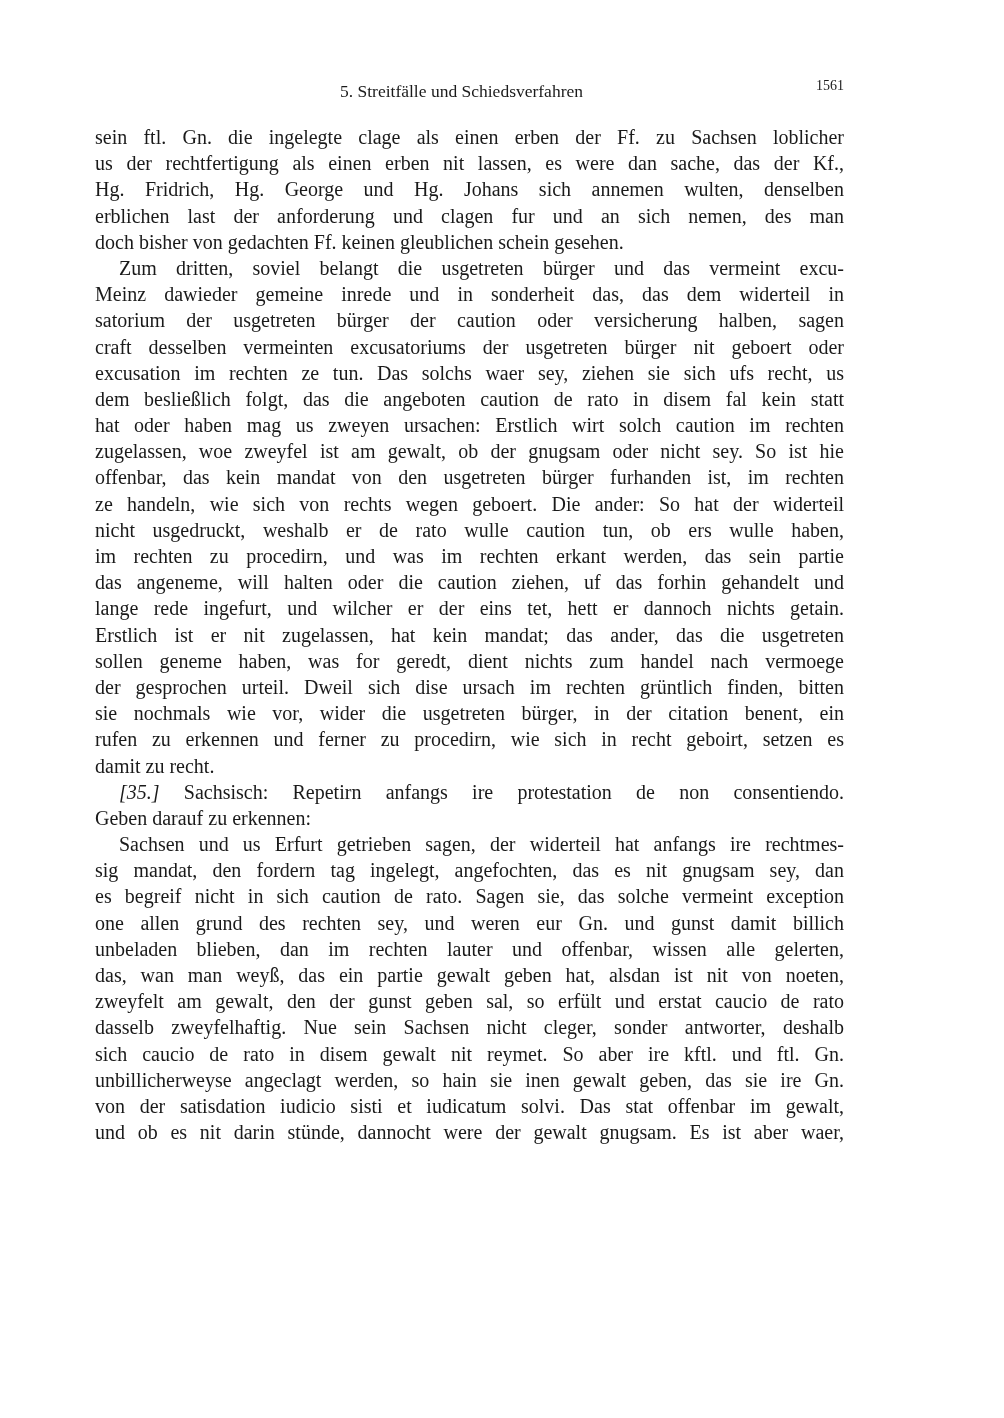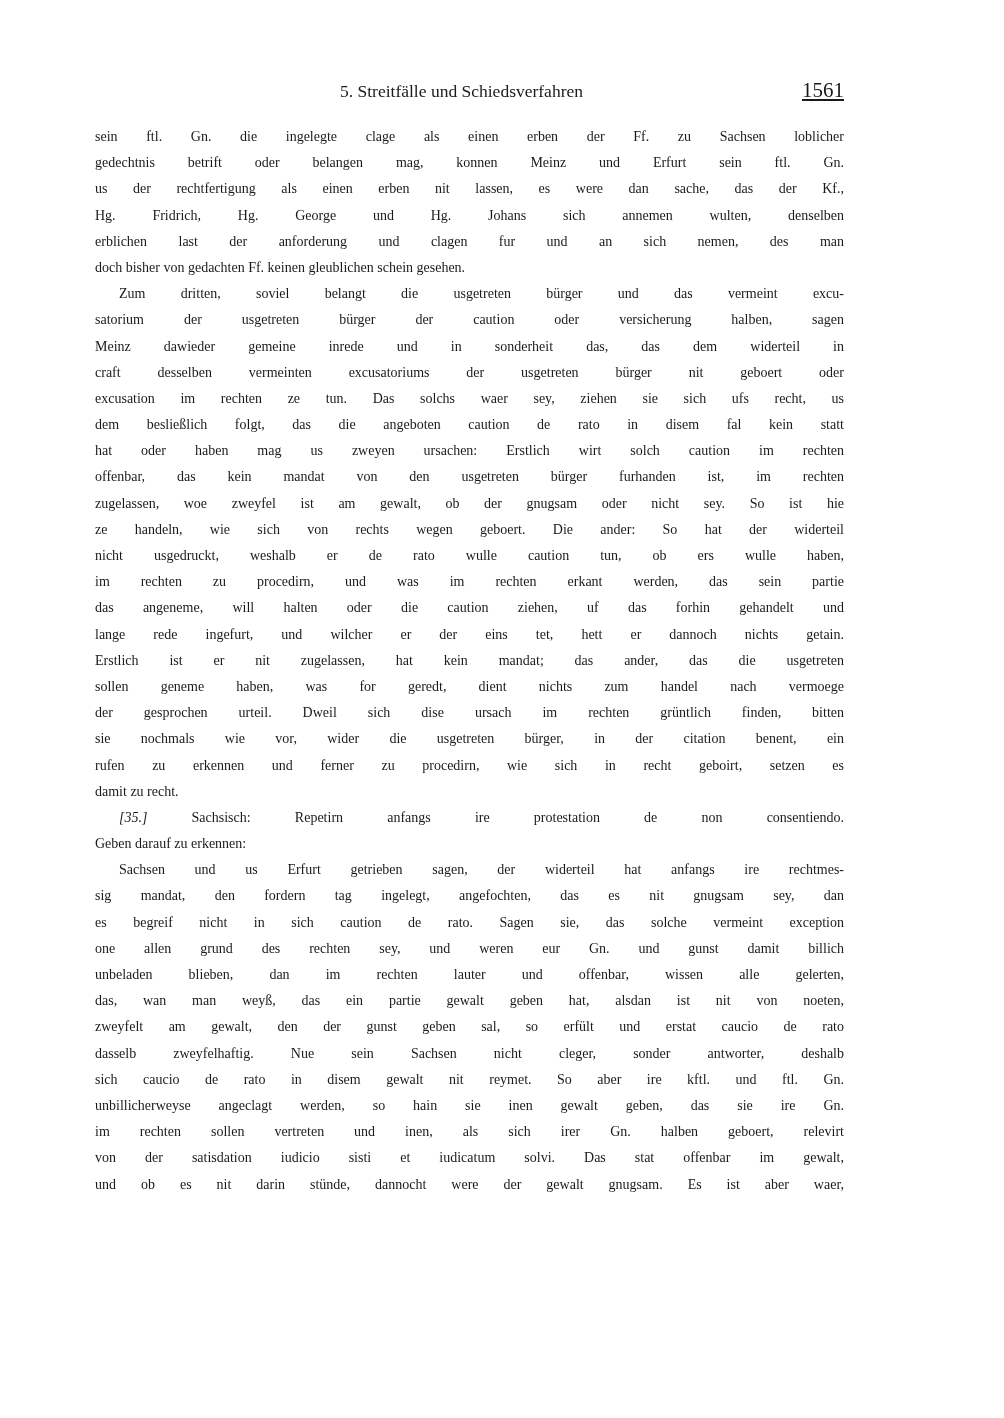--- a/index.html
+++ b/index.html
@@ -1,52 +1,51 @@
 <!DOCTYPE html>
 <html><head>
 <meta charset="utf-8">
 <style>
   html, body { margin: 0; padding: 0; background: #ffffff; }
   body { width: 1004px; height: 1418px; position: relative; overflow: hidden; }
   .page { position: absolute; left: 95px; top: 78px; width: 749px; color: #1a1a1a;
           font-family: "Liberation Serif", "DejaVu Serif", serif; }
   .running-head { position: relative; height: 28px; font-size: 19px; }
   .running-title { position: absolute; left: 0; right: 16px; text-align: center; top: 3px; font-size: 17.5px; }
-  .page-number { position: absolute; right: 0; top: 0; font-size: 21px; text-decoration: underline; }
-  .line { display: block; height: 26.2px; line-height: 26.2px; font-size: 14px;
+  .page-number { position: absolute; right: 0; top: 0; font-size: 14px; }
+  .line { display: block; height: 26.2px; line-height: 26.2px; font-size: 20px;
           white-space: nowrap; text-align: justify; text-align-last: justify; }
   .line.last { text-align-last: left; }
   .line.indent { padding-left: 24px; }
   .marker { font-style: italic; }
   .body { margin-top: 18px; }
 </style>
 </head>
 <body>
 
 <div class="page">
   <div class="running-head">
     <span class="running-title">5. Streitfälle und Schiedsverfahren</span>
     <span class="page-number">1561</span>
   </div>
   <div class="body" id="body-text">
       <div class="line">sein ftl. Gn. die ingelegte clage als einen erben der Ff. zu Sachsen loblicher</div>
-      <div class="line">gedechtnis betrift oder belangen mag, konnen Meinz und Erfurt sein ftl. Gn.</div>
       <div class="line">us der rechtfertigung als einen erben nit lassen, es were dan sache, das der Kf.,</div>
       <div class="line">Hg. Fridrich, Hg. George und Hg. Johans sich annemen wulten, denselben</div>
       <div class="line">erblichen last der anforderung und clagen fur und an sich nemen, des man</div>
       <div class="line last">doch bisher von gedachten Ff. keinen gleublichen schein gesehen.</div>
       <div class="line indent">Zum dritten, soviel belangt die usgetreten bürger und das vermeint excu-</div>
+      <div class="line">Meinz dawieder gemeine inrede und in sonderheit das, das dem widerteil in</div>
       <div class="line">satorium der usgetreten bürger der caution oder versicherung halben, sagen</div>
-      <div class="line">Meinz dawieder gemeine inrede und in sonderheit das, das dem widerteil in</div>
       <div class="line">craft desselben vermeinten excusatoriums der usgetreten bürger nit geboert oder</div>
       <div class="line">excusation im rechten ze tun. Das solchs waer sey, ziehen sie sich ufs recht, us</div>
       <div class="line">dem besließlich folgt, das die angeboten caution de rato in disem fal kein statt</div>
       <div class="line">hat oder haben mag us zweyen ursachen: Erstlich wirt solch caution im rechten</div>
+      <div class="line">zugelassen, woe zweyfel ist am gewalt, ob der gnugsam oder nicht sey. So ist hie</div>
       <div class="line">offenbar, das kein mandat von den usgetreten bürger furhanden ist, im rechten</div>
-      <div class="line">zugelassen, woe zweyfel ist am gewalt, ob der gnugsam oder nicht sey. So ist hie</div>
       <div class="line">ze handeln, wie sich von rechts wegen geboert. Die ander: So hat der widerteil</div>
       <div class="line">nicht usgedruckt, weshalb er de rato wulle caution tun, ob ers wulle haben,</div>
       <div class="line">im rechten zu procedirn, und was im rechten erkant werden, das sein partie</div>
       <div class="line">das angeneme, will halten oder die caution ziehen, uf das forhin gehandelt und</div>
       <div class="line">lange rede ingefurt, und wilcher er der eins tet, hett er dannoch nichts getain.</div>
       <div class="line">Erstlich ist er nit zugelassen, hat kein mandat; das ander, das die usgetreten</div>
       <div class="line">sollen geneme haben, was for geredt, dient nichts zum handel nach vermoege</div>
       <div class="line">der gesprochen urteil. Dweil sich dise ursach im rechten grüntlich finden, bitten</div>
       <div class="line">sie nochmals wie vor, wider die usgetreten bürger, in der citation benent, ein</div>
       <div class="line">rufen zu erkennen und ferner zu procedirn, wie sich in recht geboirt, setzen es</div>
@@ -56,17 +55,16 @@
       <div class="line indent">Sachsen und us Erfurt getrieben sagen, der widerteil hat anfangs ire rechtmes-</div>
       <div class="line">sig mandat, den fordern tag ingelegt, angefochten, das es nit gnugsam sey, dan</div>
       <div class="line">es begreif nicht in sich caution de rato. Sagen sie, das solche vermeint exception</div>
       <div class="line">one allen grund des rechten sey, und weren eur Gn. und gunst damit billich</div>
       <div class="line">unbeladen blieben, dan im rechten lauter und offenbar, wissen alle gelerten,</div>
       <div class="line">das, wan man weyß, das ein partie gewalt geben hat, alsdan ist nit von noeten,</div>
       <div class="line">zweyfelt am gewalt, den der gunst geben sal, so erfült und erstat caucio de rato</div>
       <div class="line">dasselb zweyfelhaftig. Nue sein Sachsen nicht cleger, sonder antworter, deshalb</div>
       <div class="line">sich caucio de rato in disem gewalt nit reymet. So aber ire kftl. und ftl. Gn.</div>
       <div class="line">unbillicherweyse angeclagt werden, so hain sie inen gewalt geben, das sie ire Gn.</div>
-      <div class="line">im rechten sollen vertreten und inen, als sich irer Gn. halben geboert, relevirt</div>
       <div class="line">von der satisdation iudicio sisti et iudicatum solvi. Das stat offenbar im gewalt,</div>
       <div class="line">und ob es nit darin stünde, dannocht were der gewalt gnugsam. Es ist aber waer,</div>
     </div>
 </div>
 
 </body></html>

